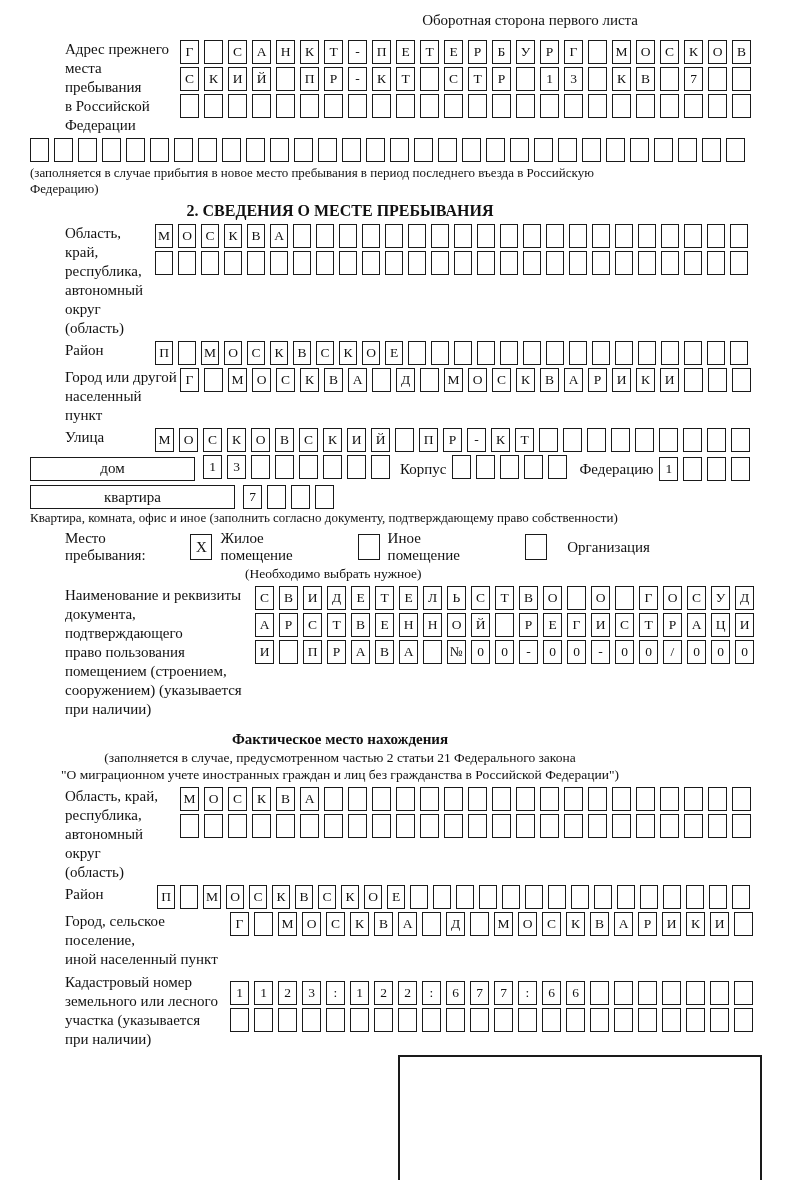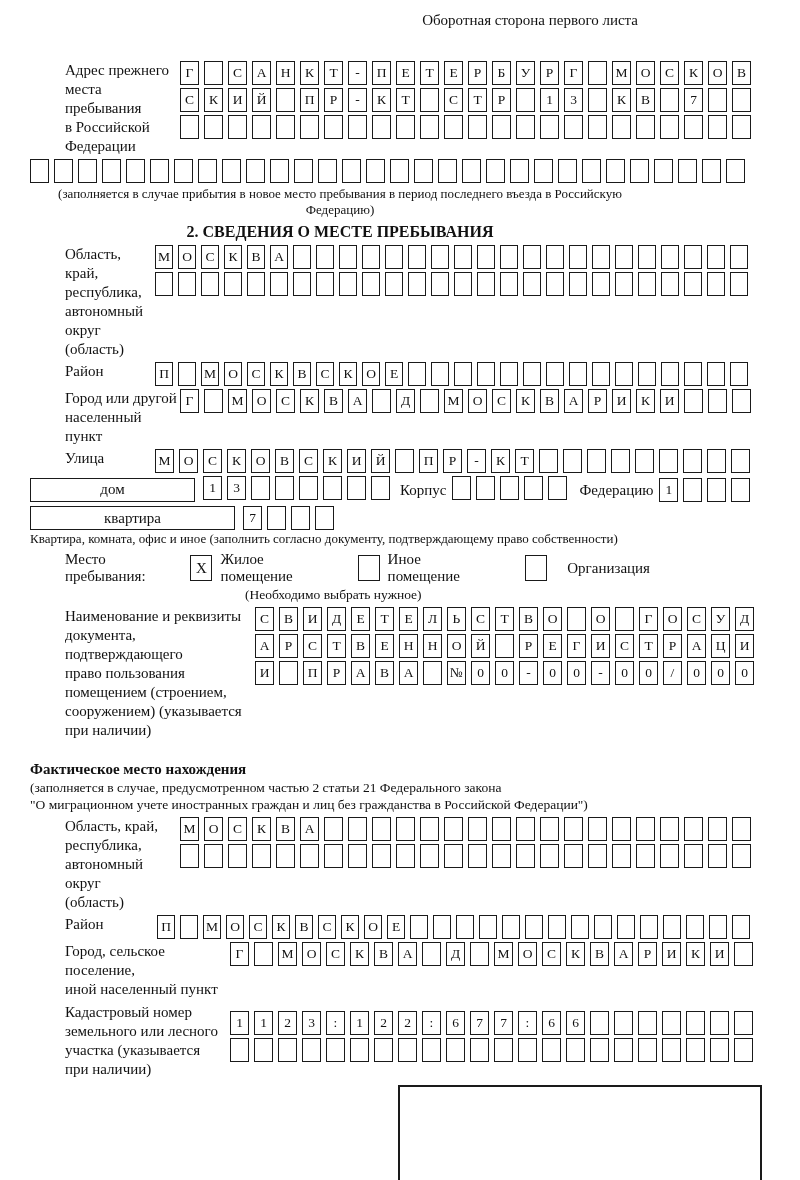--- a/index.html
+++ b/index.html
@@ -14,24 +14,24 @@
   .b150{flex-basis:150px}.b125{flex-basis:125px}.b225{flex-basis:225px}
   .b127{flex-basis:127px}.b200{flex-basis:200px}
   .ll{display:block}
   .cells{display:flex;gap:5px;margin-bottom:3px}
   .cells:last-child{margin-bottom:0}
   .cell{flex:0 0 19px;width:19px;height:24px;border:1.8px solid #1a1a1a;
         display:flex;align-items:center;justify-content:center;
         font-size:13.5px;line-height:1}
   .cells.tight .cell{flex-basis:18px;width:18px}
   .caption{font-size:13px;line-height:16px;margin-top:1px}
-  .center{text-align:center}
+  .center{text-align:left}
   .h2{font-weight:bold;font-size:16px;text-align:center;margin-top:4px;line-height:20px}
-  .subhead{font-weight:bold;font-size:15px;margin-top:19px;line-height:20px}
-  .note{font-size:13.5px;line-height:17px;}
+  .subhead{font-weight:bold;font-size:15px;text-align:center;margin-top:10px;line-height:20px}
+  .note{font-size:13.5px;line-height:17px;text-align:center}
   .widebox{height:24px;border:1.8px solid #1a1a1a;display:flex;align-items:center;
            justify-content:center;font-size:15px;flex:0 0 auto}
   .w165{width:165px}.w205{width:205px}
   .inl{font-size:15px;line-height:24px;white-space:nowrap}
   .domrow,.kvrow{display:flex;align-items:center;margin-top:3px}
   .ml8{margin-left:8px}.ml10{margin-left:10px}.ml12{margin-left:12px}
   .mr6{margin-right:6px}.ml25{margin-left:25px}.ml35{margin-left:35px}.ml18{margin-left:20px}
   .mesto{display:flex;align-items:center;padding-left:35px;margin-top:4px;font-size:15px}
   .chk{width:22px;height:26px;border:1.8px solid #1a1a1a;display:flex;align-items:center;
        justify-content:center;font-size:15px;flex:0 0 auto}
@@ -39,21 +39,21 @@
   .mt8{margin-top:8px}.mt4{margin-top:4px}
   .stampbox{margin-left:368px;margin-top:6px;width:364px;height:184px;border:2px solid #1a1a1a}
 </style>
 </head>
 <body>
 
 <div class="page">
 
   <div class="corner">Оборотная сторона первого листа</div>
 
-  <div class="frow" style="margin-top:32px">
+  <div class="frow" style="margin-top:11px">
     <div class="label b150">
         <span class="ll">Адрес прежнего</span>
         <span class="ll">места пребывания</span>
         <span class="ll">в Российской</span>
         <span class="ll">Федерации</span>
       </div>
     <div class="grid">
       <div class="cells">
           <span class="cell">Г</span>
           <span class="cell"></span>

